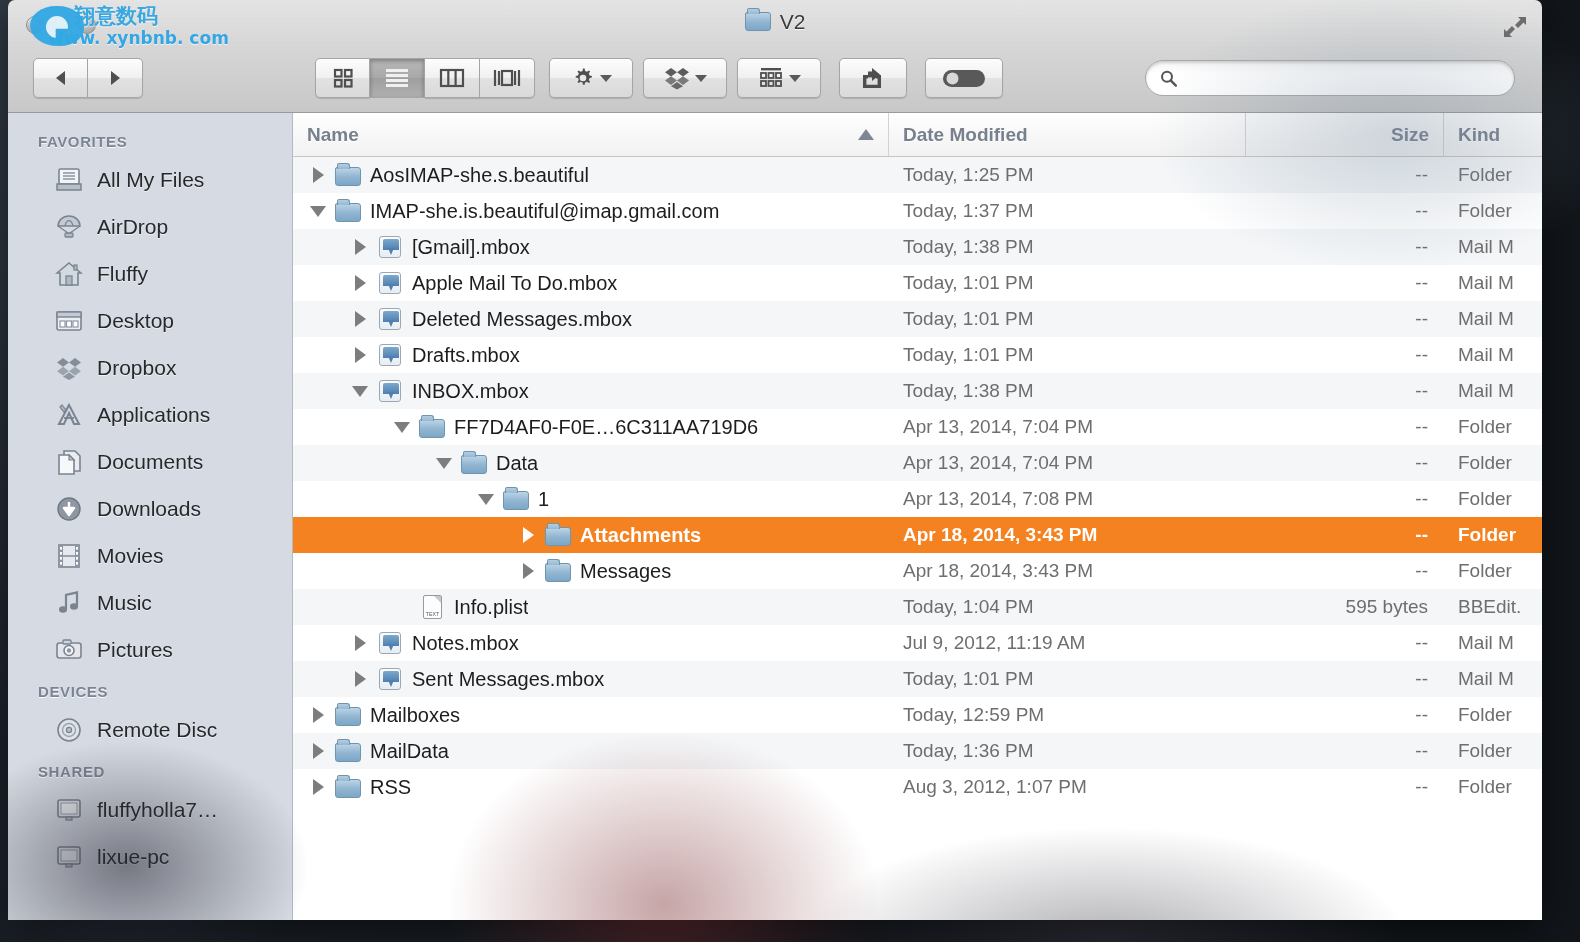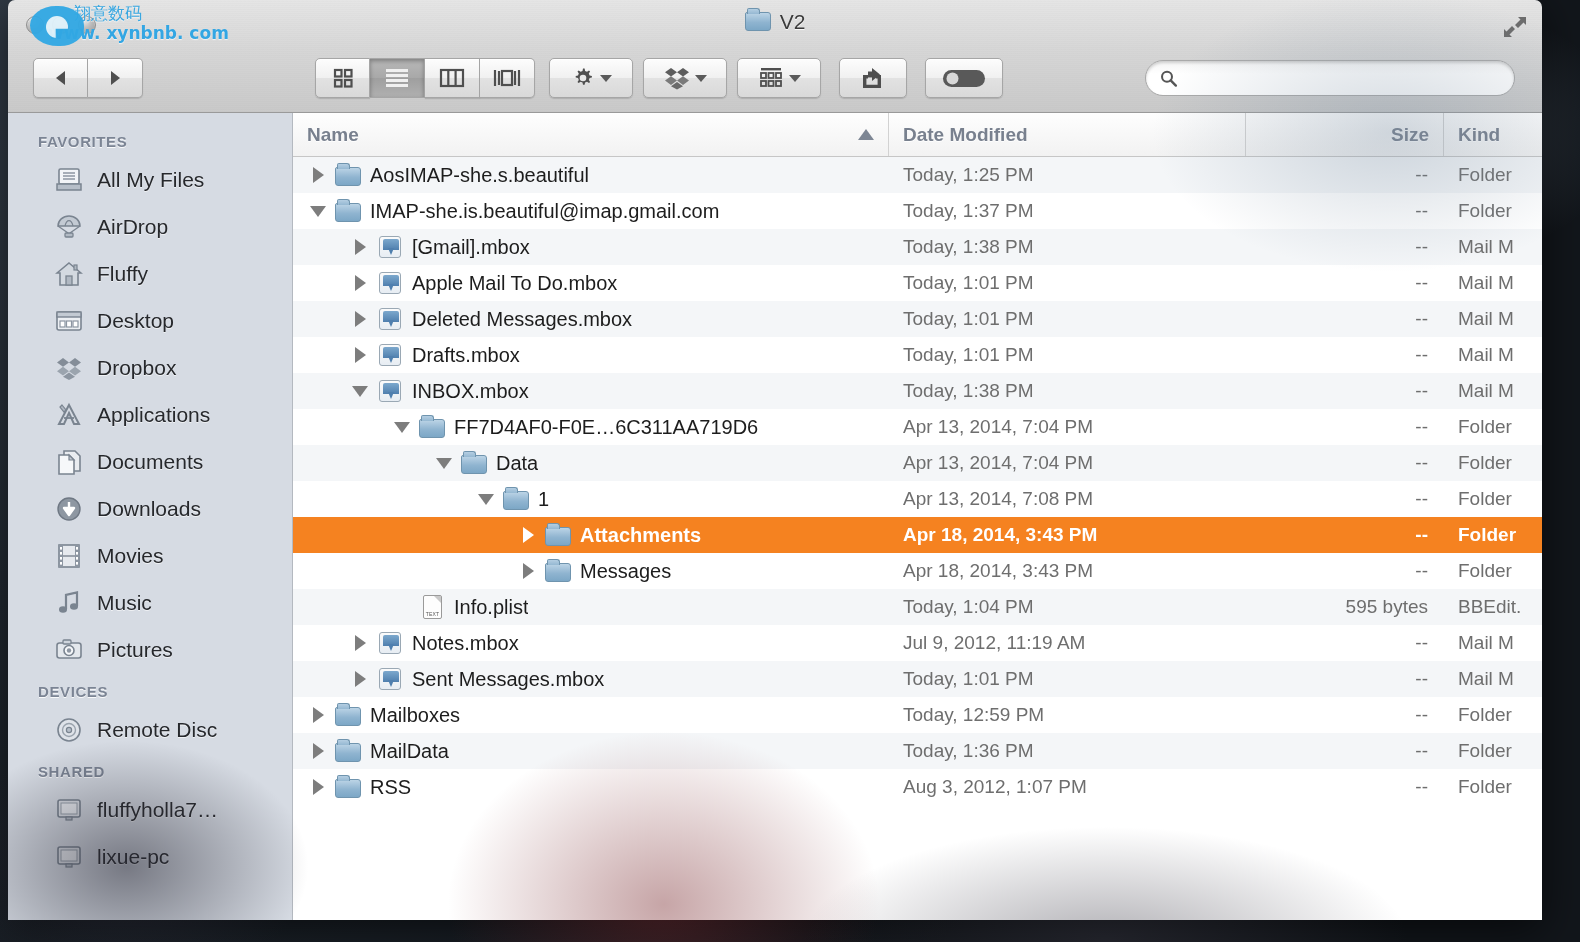--- a/index.html
+++ b/index.html
@@ -291,21 +291,21 @@
   
   .ind { flex: none; }
 
   
   .watermark {
     position: absolute; left: 30px; top: 2px;
     pointer-events: none;
     z-index: 40;
   }
   .wm-cn {
-    font-size: 17px; color: #3aa7e0; font-weight: normal;
+    font-size: 21px; color: #3aa7e0; font-weight: bold;
     font-family: "DejaVu Sans", sans-serif;
     text-shadow: 0 1px 1px rgba(255,255,255,.7);
     margin-left: 44px;
   }
   .wm-url {
     font-size: 17px; color: #33a6e3; font-weight: bold;
     font-family: "DejaVu Sans", sans-serif;
     text-shadow: 0 1px 1px rgba(255,255,255,.7);
     margin-left: 18px; margin-top: -2px;
   }

